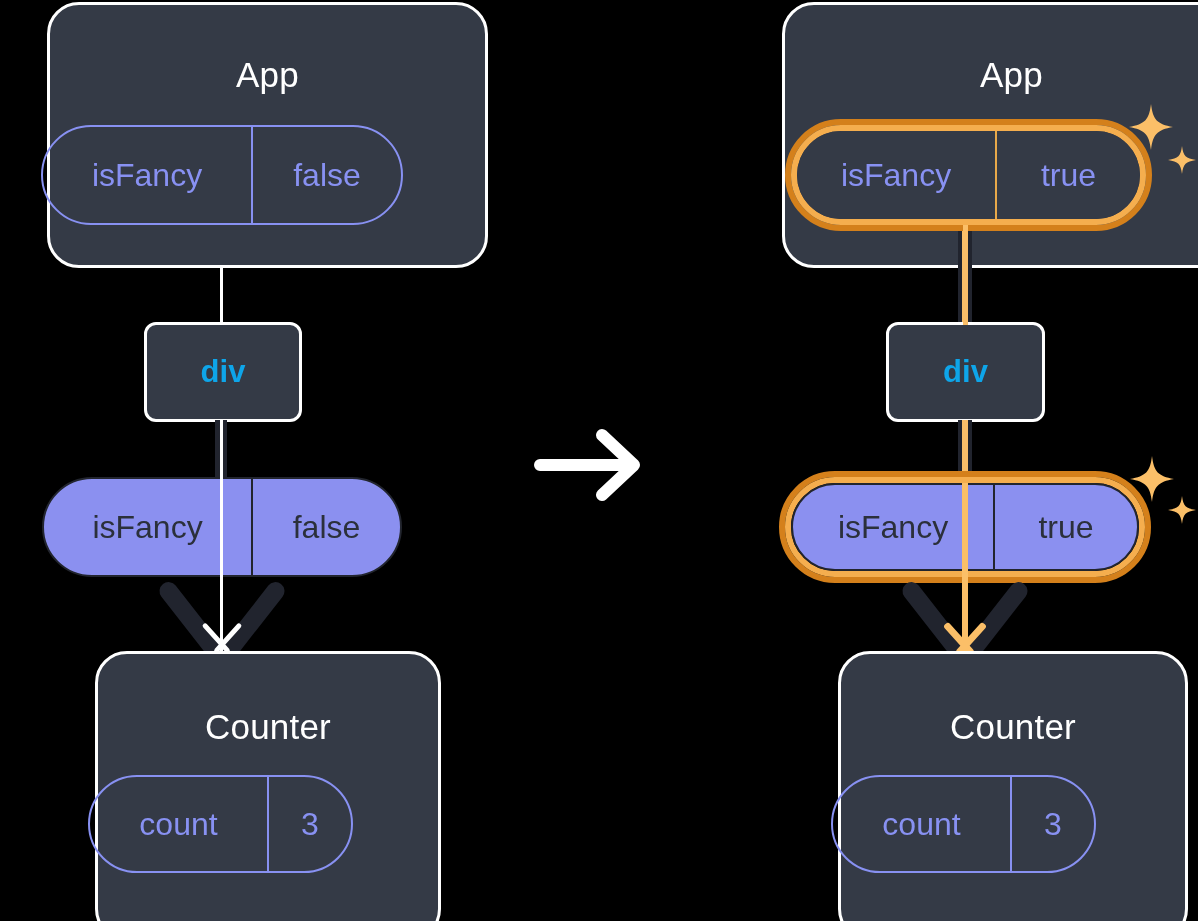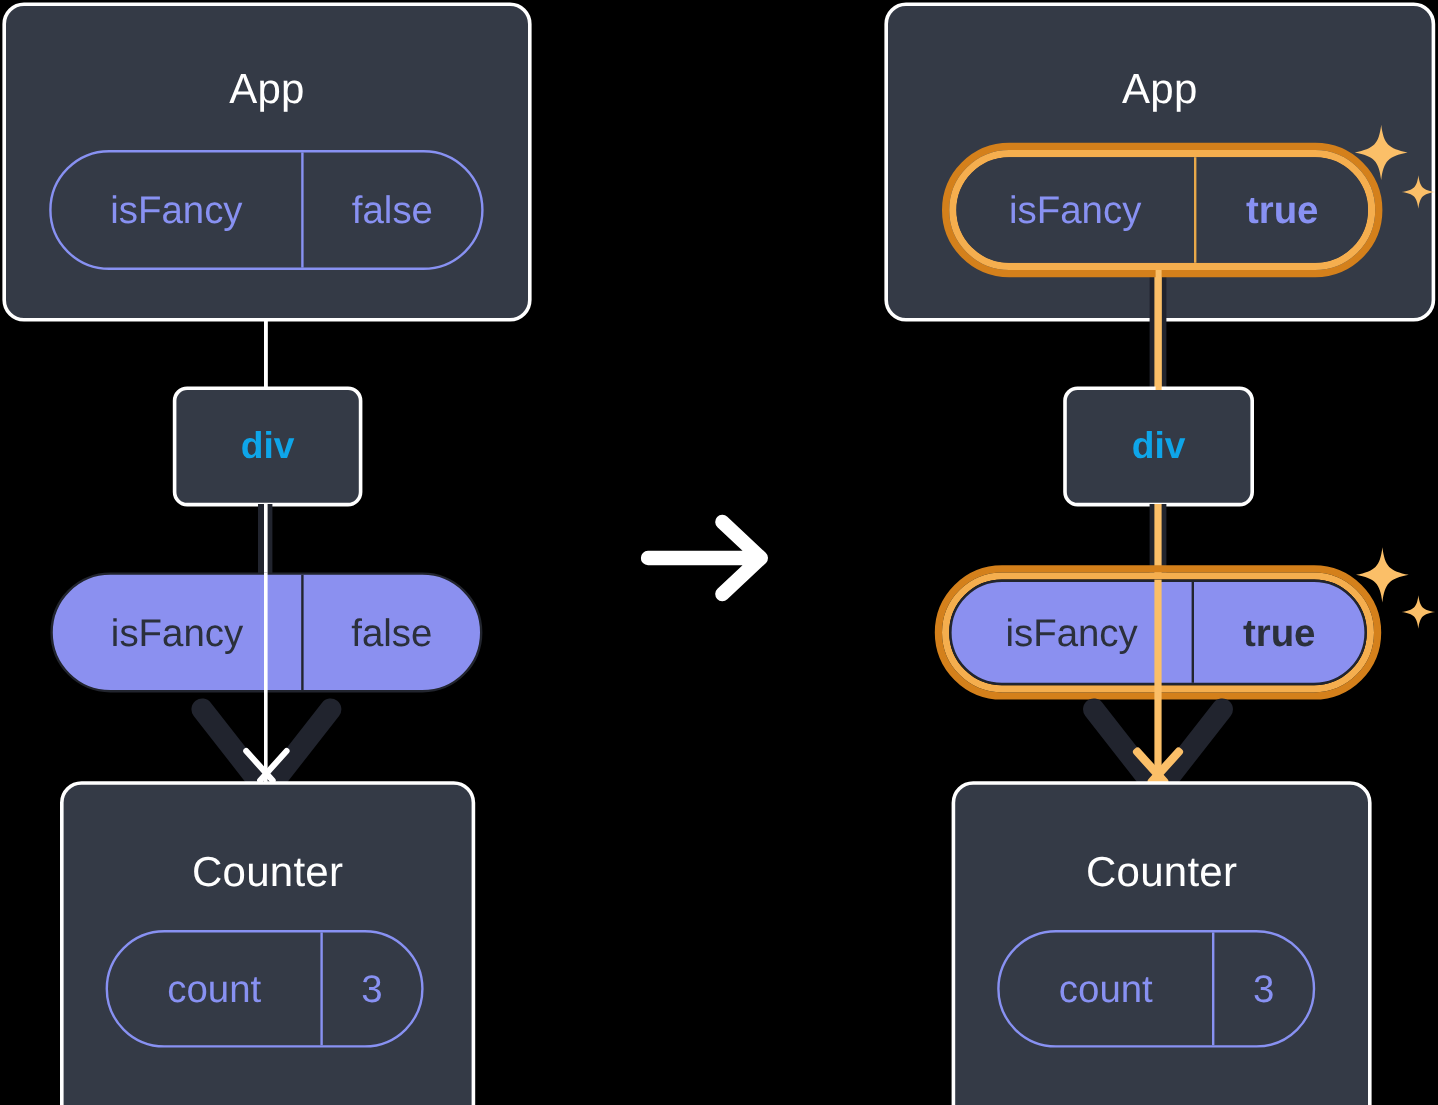--- a/index.html
+++ b/index.html
@@ -3,21 +3,21 @@
 <meta charset="utf-8">
 <style>
   html,body{margin:0;padding:0;background:#000;}
   body{width:1198px;height:921px;position:relative;overflow:hidden;
        font-family:"Liberation Sans","DejaVu Sans",sans-serif;}
 
   .stage{position:absolute;inset:0;}
 
   
   .card{position:absolute;background:#343A46;border:3px solid #FFFFFF;
-        border-radius:18px;box-sizing:border-box;}
+        border-radius:32px;box-sizing:border-box;margin-left:45px;}
   .card-title{position:absolute;left:0;right:0;text-align:center;
         color:#FFFFFF;font-size:35px;font-weight:400;letter-spacing:.2px;}
 
   
   .divbox{position:absolute;background:#343A46;border:3px solid #FFFFFF;
         border-radius:12px;box-sizing:border-box;display:flex;
         align-items:center;justify-content:center;
         color:#0ea5e9;font-size:31px;font-weight:700;}
 
   
@@ -37,21 +37,21 @@
   
   .pill-outline{border:2px solid #8891F2;background:transparent;}
   .pill-outline .cell{color:#8891F2;font-size:32px;}
   .pill-outline .divider{width:2px;background:#8891F2;}
 
   
   .pill-filled{background:#8B90F0;border:2px solid #22252E;}
   .pill-filled .cell{color:#2B303B;font-size:32px;}
   .pill-filled .divider{width:2px;background:#22252E;}
 
-  .bold-val{font-weight:700;}
+  .bold-val{font-weight:400;}
 
   
   .ring-outer{position:absolute;border-radius:999px;
         border:6px solid #D4801B;box-sizing:border-box;}
   .ring-inner{position:absolute;border-radius:999px;
         border:6px solid #F5AE4E;box-sizing:border-box;}
 
   
   .chev{position:absolute;}
   .chev span{position:absolute;display:block;border-radius:9px;}

